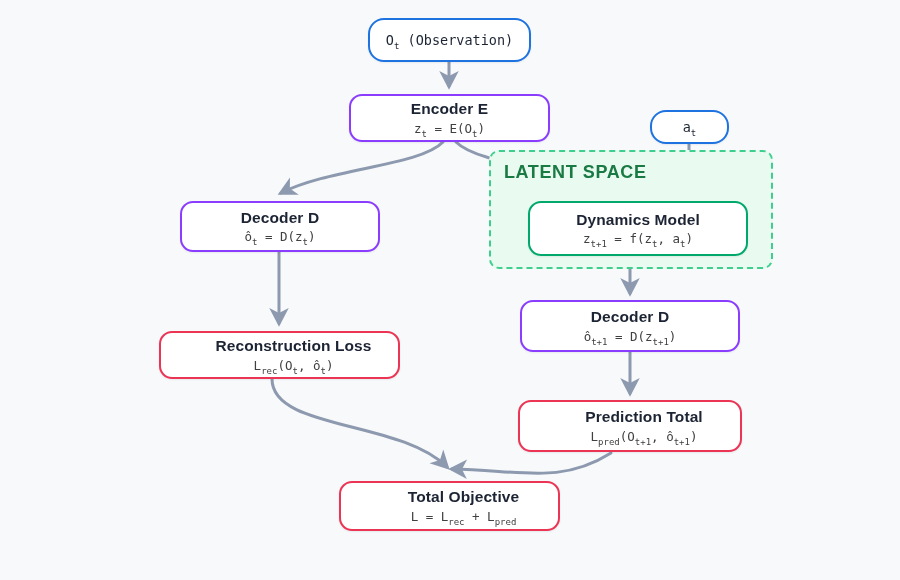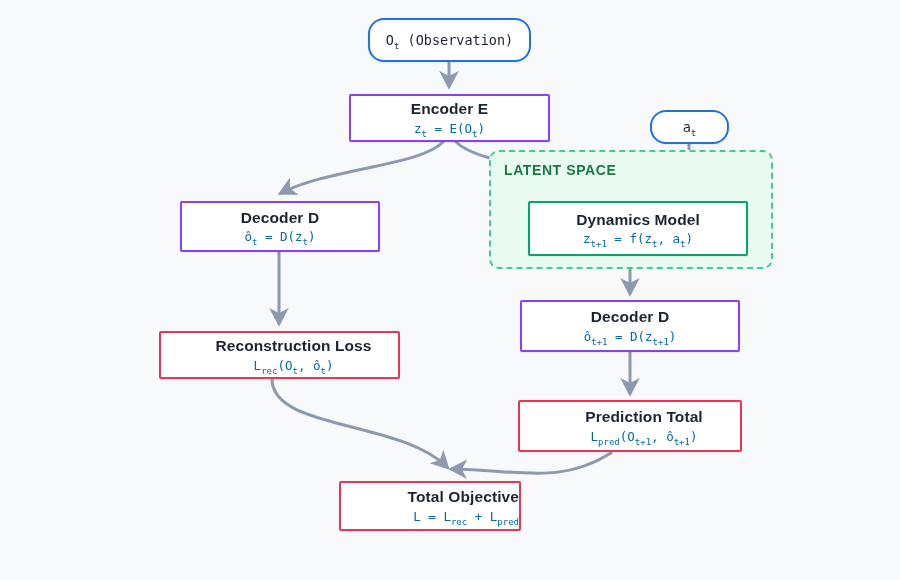--- a/index.html
+++ b/index.html
@@ -30,51 +30,51 @@
   
   .group-box {
     position: absolute;
     box-sizing: border-box;
     border: 2px dashed #3ecf8e;
     background: #e9fbf0;
     border-radius: 10px;
   }
   .group-label {
     position: absolute;
-    font-size: 14px;
+    font-size: 18px;
     font-weight: bold;
     letter-spacing: 0.6px;
     color: #1a7a44;
     white-space: nowrap;
   }
 
   
   .node {
     position: absolute;
     box-sizing: border-box;
     background: #ffffff;
-    border-radius: 2px;
+    border-radius: 13px;
     display: flex;
     flex-direction: column;
     align-items: center;
     justify-content: center;
     text-align: center;
     box-shadow: 0 1px 2px rgba(30,40,60,0.07);
   }
   .node .title {
     font-size: 15.5px;
     font-weight: bold;
     color: #1c2434;
     line-height: 1.15;
     letter-spacing: 0.1px;
   }
   .node .formula {
     font-family: "DejaVu Sans Mono", "Liberation Mono", monospace;
     font-size: 12.5px;
-    color: #0369a1;
+    color: #404040;
     line-height: 1.2;
     margin-top: 3px;
     white-space: nowrap;
   }
   .node .formula sub {
     font-size: 9px;
     line-height: 0;
   }
   .node.single .formula {
     margin-top: 0;
@@ -149,18 +149,18 @@
   <div class="node loss" style="left:159px; top:331px; width:241px; height:48px;">
     <div class="title">Reconstruction Loss</div>
     <div class="formula">L<sub>rec</sub>(O<sub>t</sub>, ô<sub>t</sub>)</div>
   </div>
 
   <div class="node loss" style="left:518px; top:400px; width:224px; height:52px;">
     <div class="title">Prediction Total</div>
     <div class="formula">L<sub>pred</sub>(O<sub>t+1</sub>, ô<sub>t+1</sub>)</div>
   </div>
 
-  <div class="node loss" style="left:339px; top:481px; width:182px; height:50px;align-items:flex-end;">
+  <div class="node loss" style="left:339px; top:481px; width:221px; height:50px;">
     <div class="title">Total Objective</div>
     <div class="formula">L = L<sub>rec</sub> + L<sub>pred</sub></div>
   </div>
 
 </div>
 
 </body></html>

